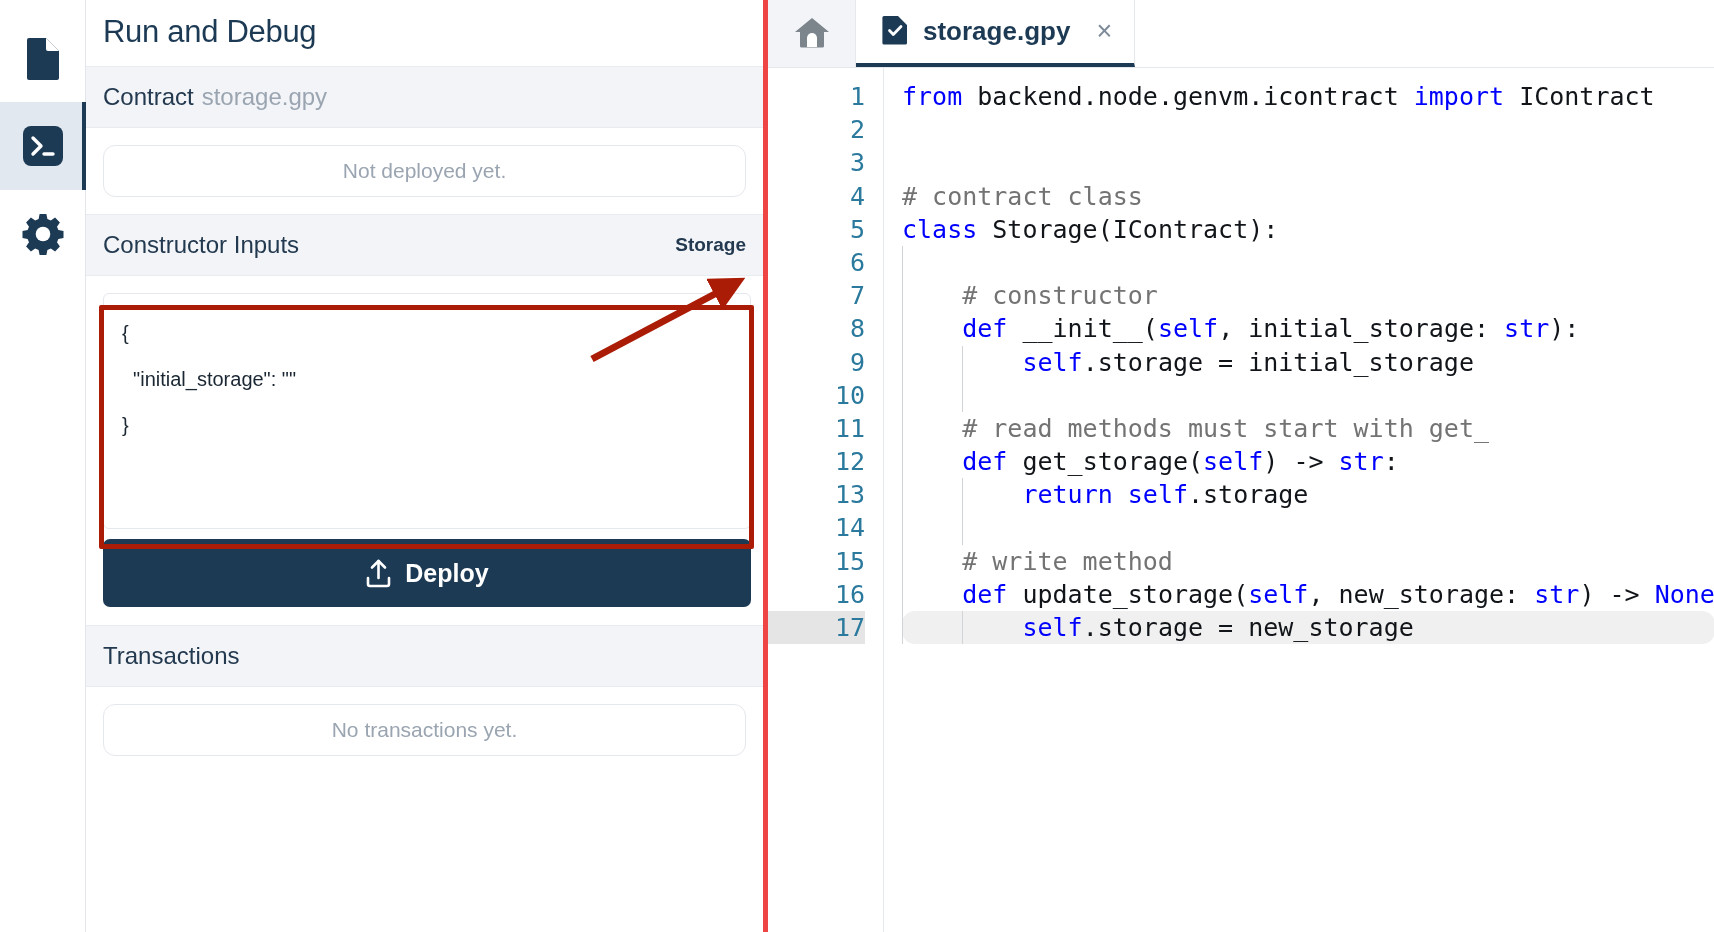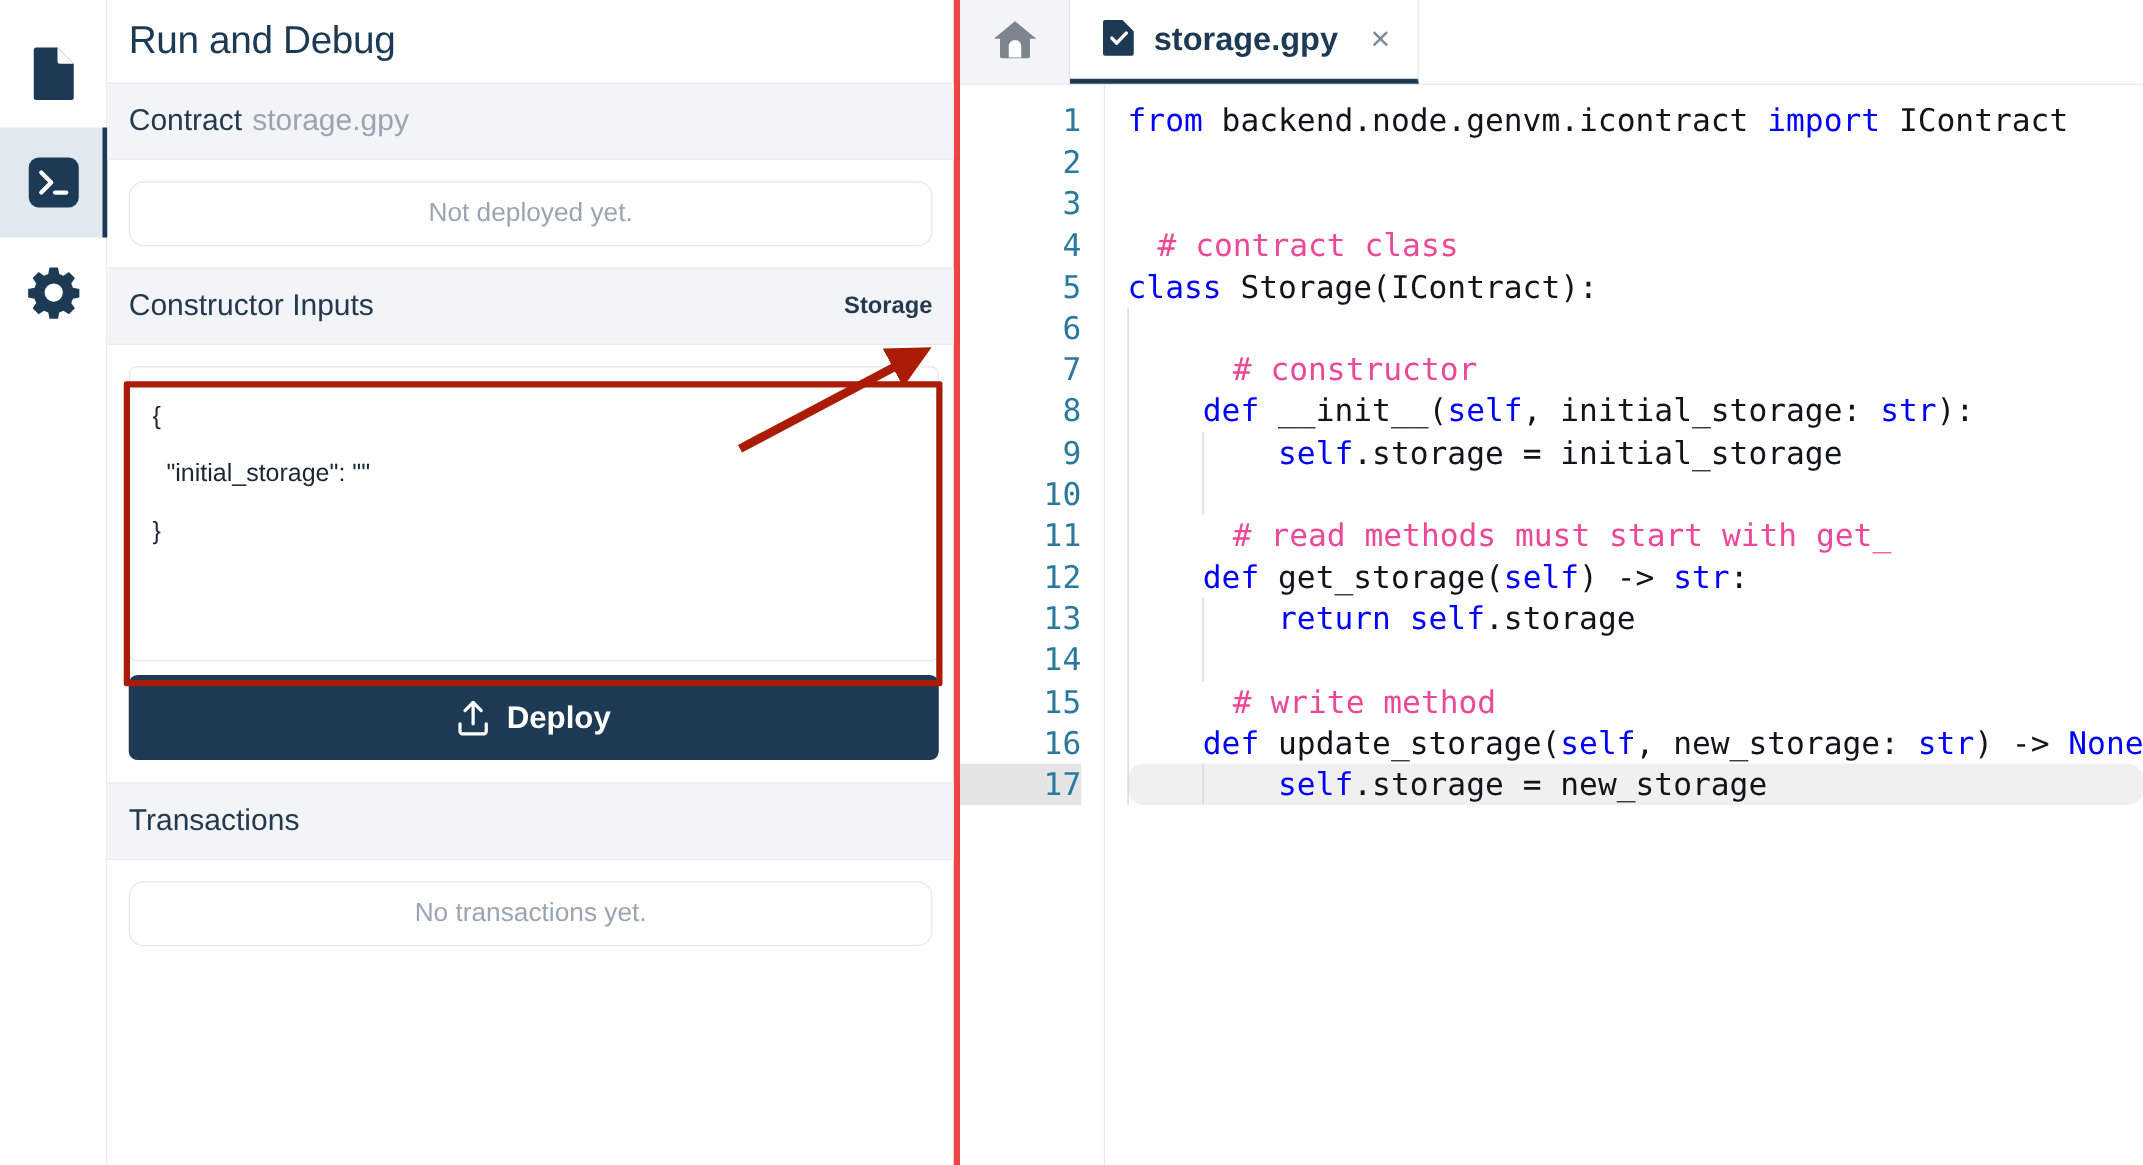--- a/index.html
+++ b/index.html
@@ -125,21 +125,21 @@
   .gutter .ln.cur { background: #e5e5e5; }
   .code {
     flex: 1 1 auto; padding: 12px 0 0 18px;
     font-family: "DejaVu Sans Mono", monospace;
     font-size: 25px; line-height: 33.2px; color: #111418;
     white-space: pre; overflow: hidden; position: relative;
   }
   .code .row { height: 33.2px; position: relative; }
   .code .row.cur { background: #f0f0f0; border-radius: 13px; }
   .kw { color: #0000ff; }
-  .cm { color: #ec4899; margin-left: 24px; }
+  .cm { color: #737373; }
   .pl { color: #111418; }
   .guide {
     position: absolute; width: 1px; background: #cfd4d9;
   }
 </style>
 </head>
 <body>
 
 <div id="app">
 

